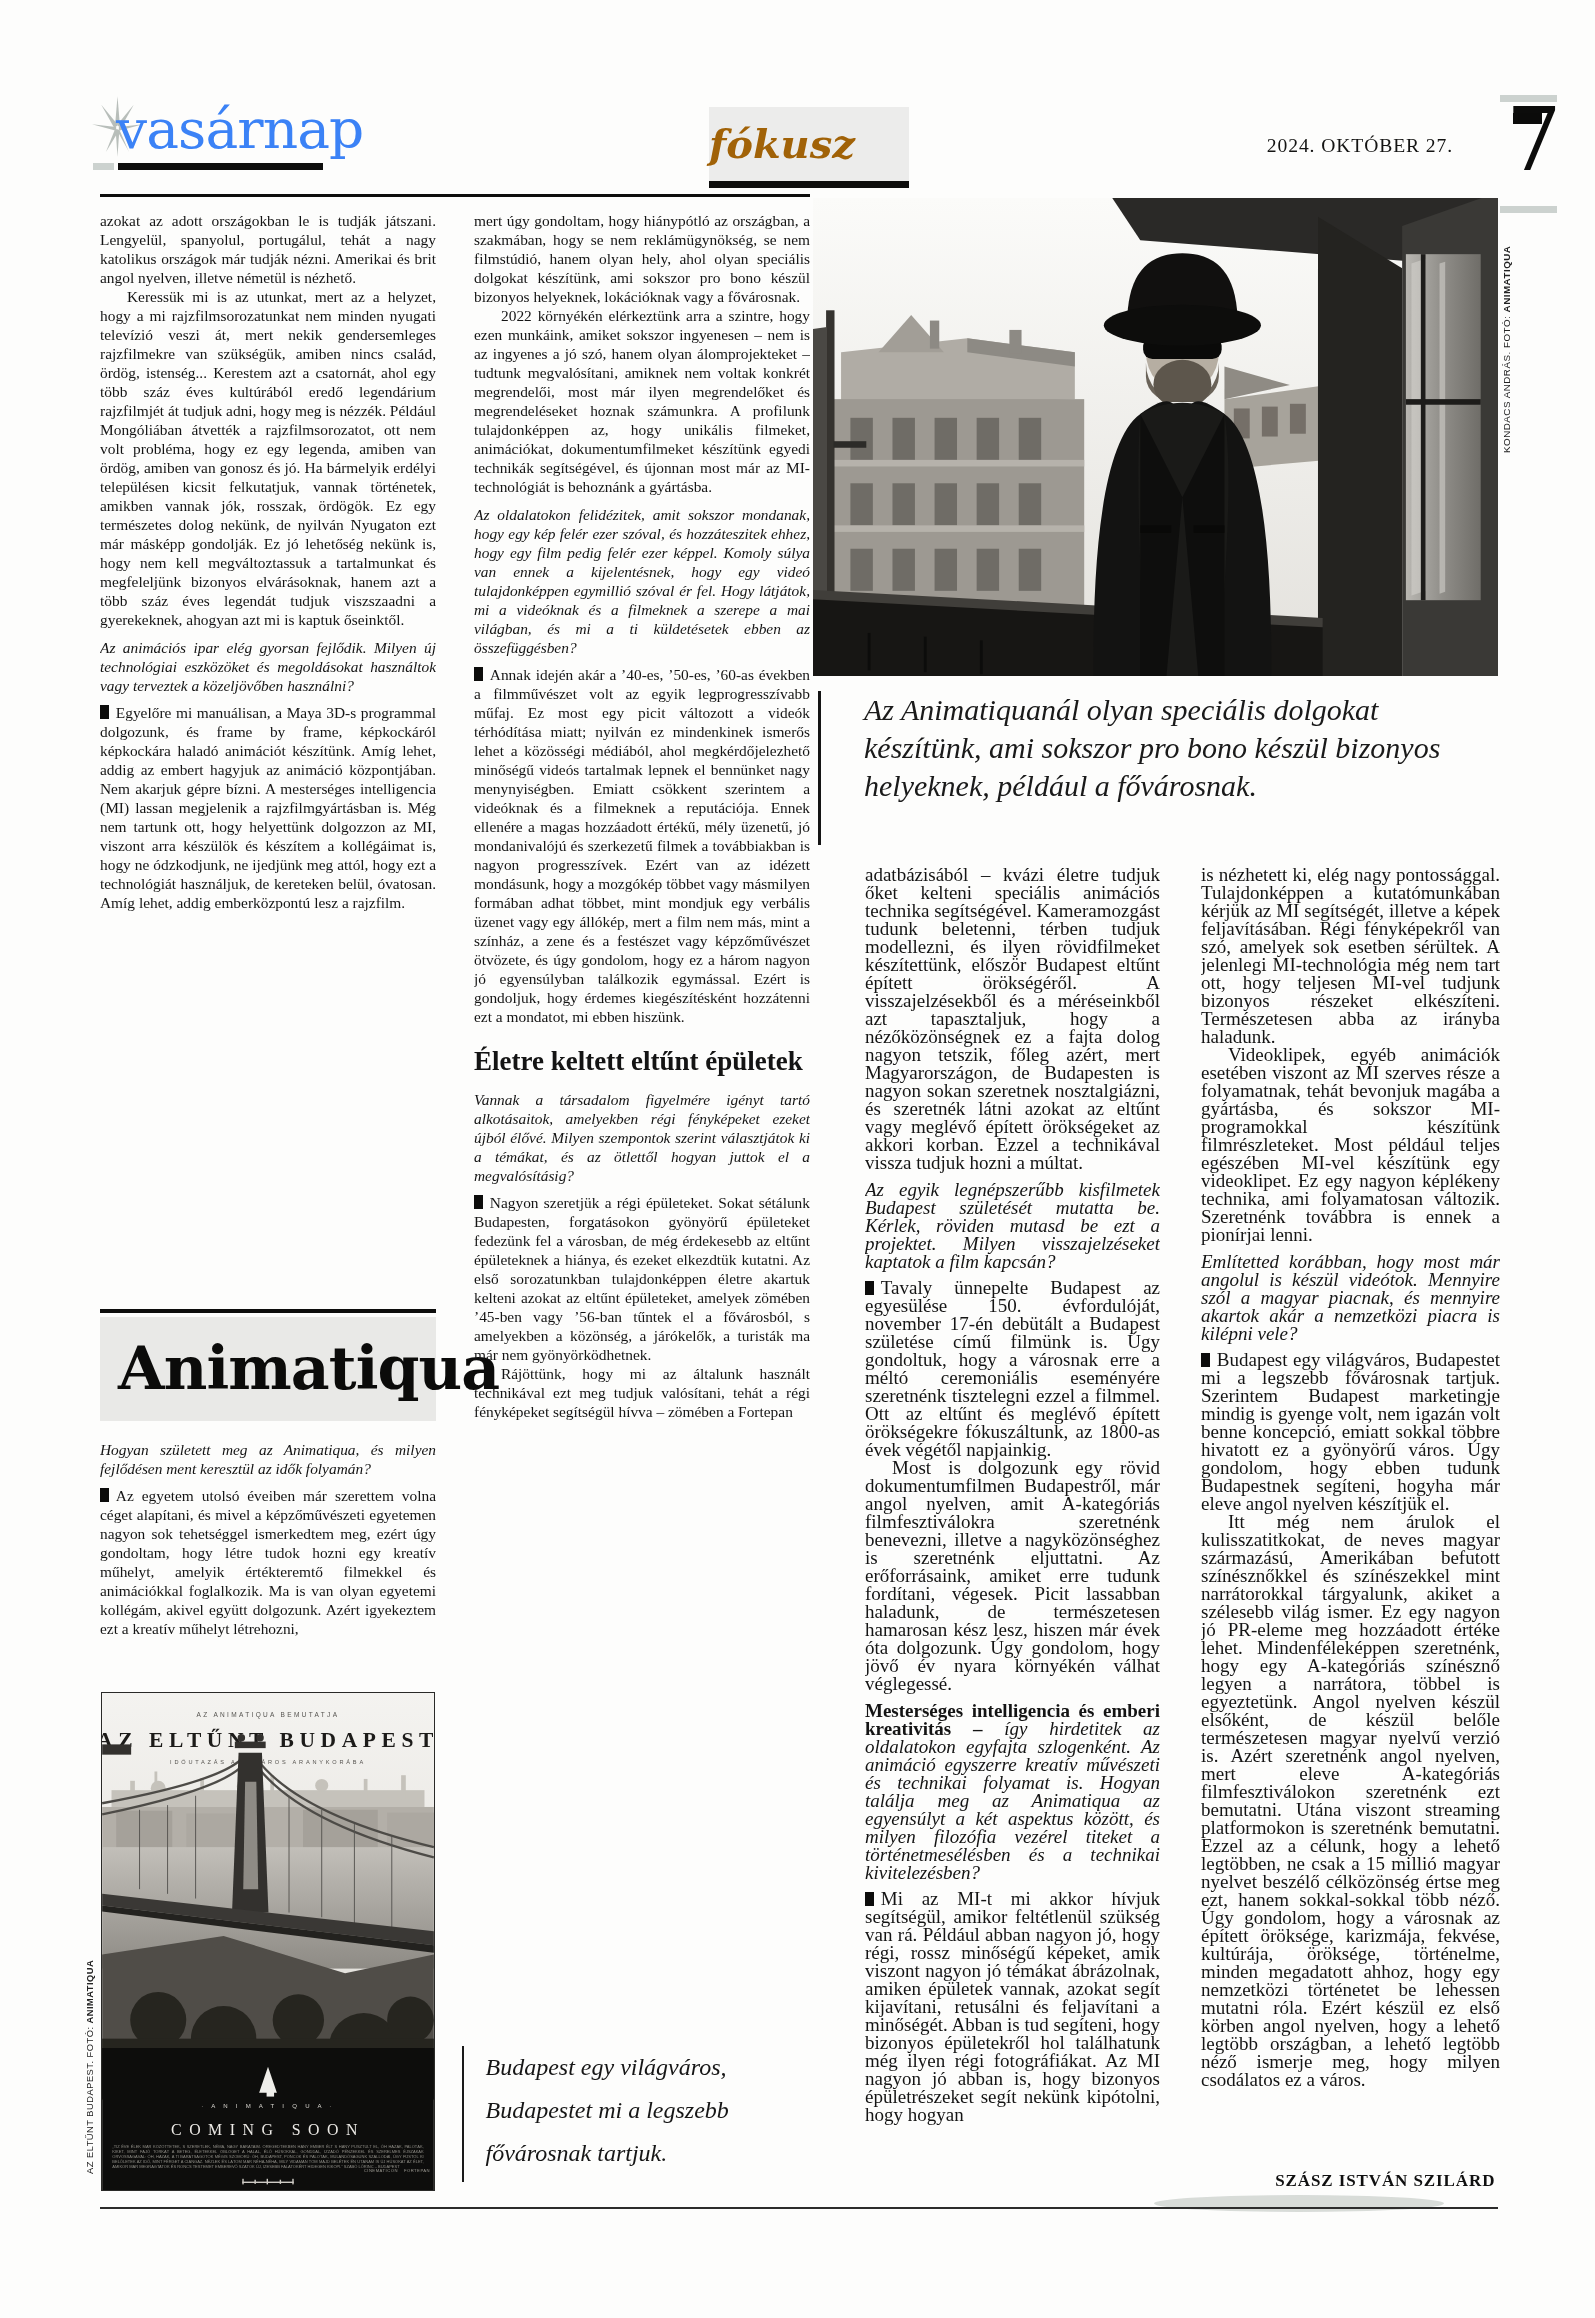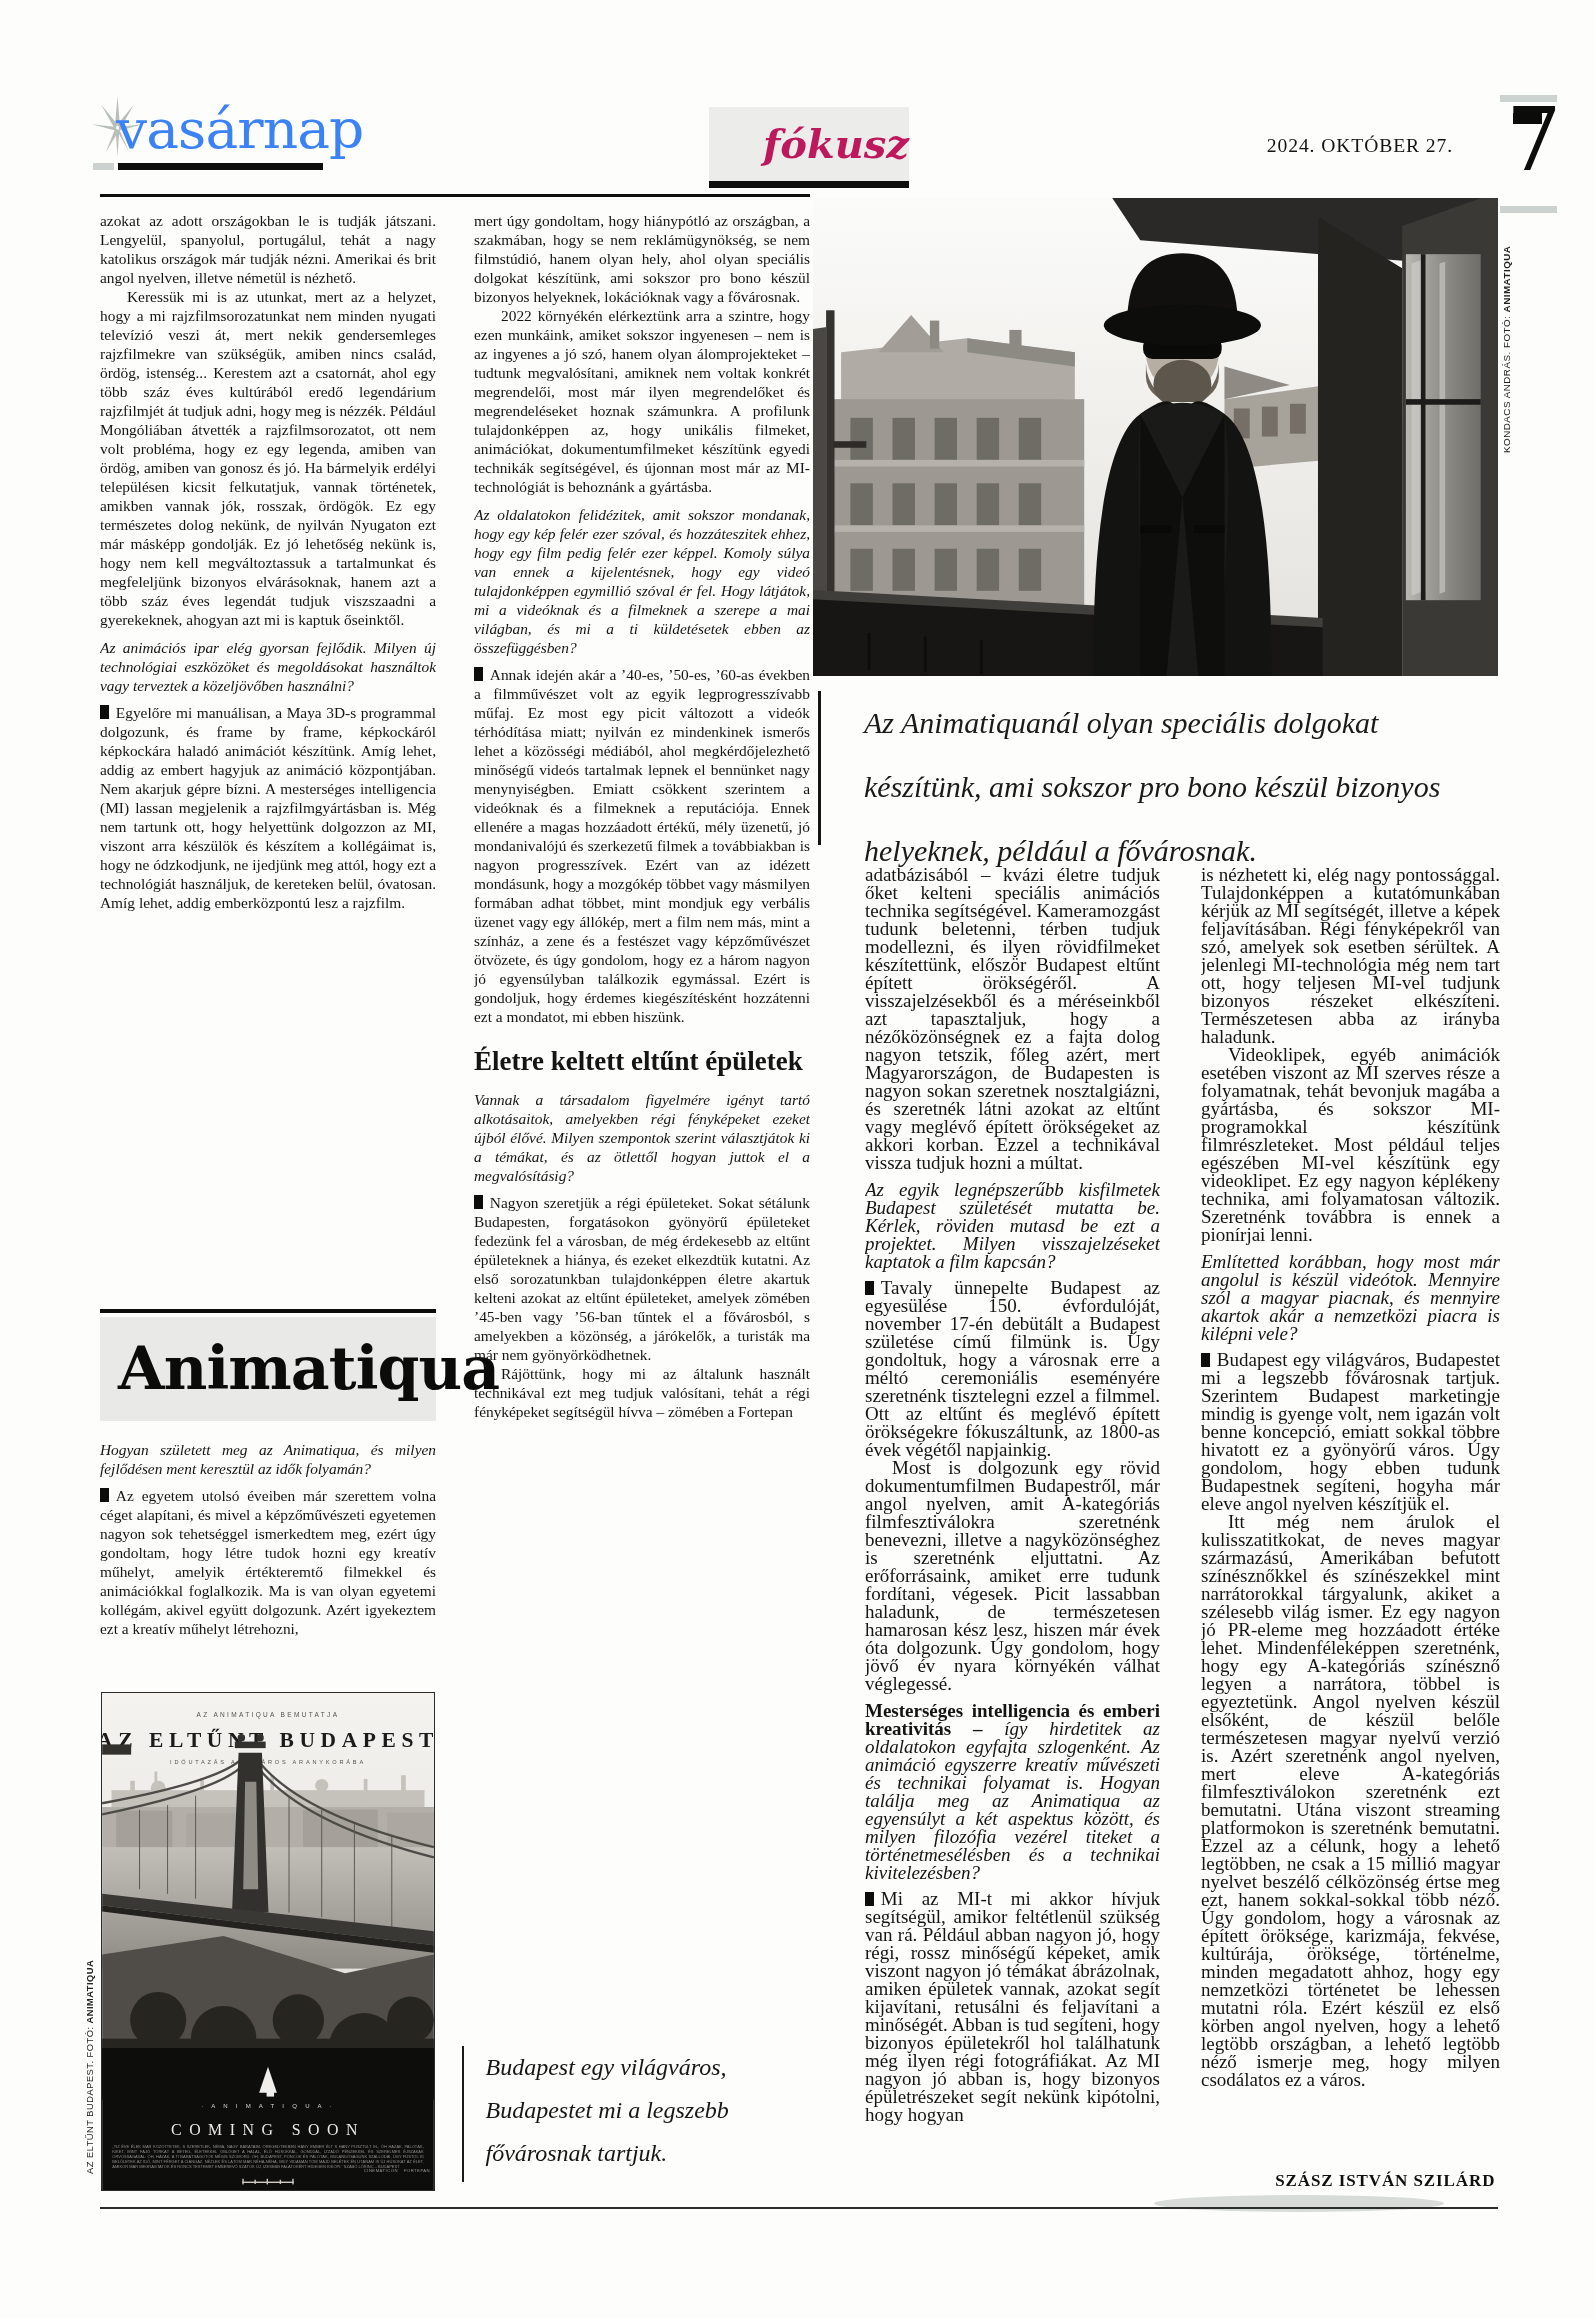--- a/index.html
+++ b/index.html
@@ -4,21 +4,21 @@
 <style>
   html,body{margin:0;padding:0;background:#888;}
   #page{position:relative;width:1595px;height:2319px;background:#fdfdfc;font-family:"Liberation Serif",serif;color:#111;overflow:hidden;}
   
   .masthead{position:absolute;left:99px;top:102px;width:243px;height:70px;}
   .masthead .word{position:absolute;left:17px;top:0;font-family:"DejaVu Serif",serif;font-size:55px;line-height:55px;letter-spacing:-0.9px;color:#3b82f6;}
   .masthead .bar{position:absolute;left:18.7px;top:61px;width:205px;height:6.5px;background:#0e0e0d;}
   .masthead .bar-gray{position:absolute;left:-6.5px;top:61px;width:21.5px;height:6.5px;background:#ccd2cf;}
   .starburst{position:absolute;left:-7.5px;top:-5.6px;width:51px;height:61px;}
   .fokusz{position:absolute;left:709px;top:107px;width:200px;height:80px;background:#ececeb;}
-  .fokusz .txt{position:absolute;left:0;top:3.7px;width:100%;text-align:right;font-size:40px;line-height:65px;font-weight:bold;font-style:italic;font-family:"DejaVu Serif",serif;color:#be185d;}
+  .fokusz .txt{position:absolute;left:0;top:3.7px;width:100%;text-align:left;font-size:40px;line-height:65px;font-weight:bold;font-style:italic;font-family:"DejaVu Serif",serif;color:#a16207;}
   .fokusz .bar{position:absolute;left:0;top:74px;width:100%;height:6.5px;background:#0d0d0c;}
   .dateline{position:absolute;left:1196px;top:135px;width:257px;text-align:right;font-size:19.6px;letter-spacing:0.9px;color:#141413;}
   .pageno{position:absolute;left:1506px;top:92px;width:51px;height:122px;}
   .pageno .n{position:absolute;left:0;top:4.7px;width:100%;text-align:center;font-family:"DejaVu Serif",serif;font-size:87px;line-height:87px;font-weight:400;color:#0c0c0b;}
   .pageno .cap{position:absolute;left:6.5px;top:20.6px;width:29px;height:11.2px;background:#0b0b0a;}
   .tick{position:absolute;width:57px;height:6.5px;background:#ccd2cf;left:1500px;}
   .header-rule{position:absolute;left:100px;top:194px;width:710px;height:3.3px;background:#0d0d0c;}
   
   .bodycol{position:absolute;text-align:justify;font-size:15.4px;line-height:19px;color:#141414;overflow:hidden;}
   .bodycol p{margin:0;}
@@ -30,21 +30,21 @@
   
   .anim-rule{position:absolute;left:100px;top:1309px;width:336px;height:4.2px;background:#0d0d0c;}
   .anim-box{position:absolute;left:100px;top:1317px;width:336px;height:104px;background:#e9e9e7;}
   .anim-box .t{position:absolute;left:18px;top:12px;font-size:60px;line-height:79px;font-weight:bold;font-family:"DejaVu Serif",serif;letter-spacing:-0.9px;color:#0b0b0a;}
   .col1-qa{position:absolute;left:100px;top:1440px;width:336px;height:238px;}
   
   .photo{position:absolute;left:813px;top:198px;width:685px;height:478px;overflow:hidden;}
   .photo-credit{position:absolute;left:1501px;top:299px;height:154px;width:16px;writing-mode:vertical-rl;transform:rotate(180deg);font-family:"Liberation Sans",sans-serif;font-size:9.8px;letter-spacing:0.5px;color:#222;white-space:nowrap;}
   .photo-credit b{font-weight:bold;}
   
-  .pq-top{position:absolute;left:818px;top:691px;width:664px;height:154px;border-left:3.3px solid #151515;padding-left:43px;box-sizing:border-box;font-style:italic;font-size:30px;line-height:64px;color:#1a1a1a;font-family:"Liberation Serif",serif;}
+  .pq-top{position:absolute;left:818px;top:691px;width:664px;height:154px;border-left:3.3px solid #151515;padding-left:43px;box-sizing:border-box;font-style:italic;font-size:30px;line-height:38px;color:#1a1a1a;font-family:"Liberation Serif",serif;}
   .pq-bottom{position:absolute;left:462px;top:2046px;width:355px;height:136px;border-left:2.3px solid #1a1a1a;padding-left:21.5px;box-sizing:border-box;font-style:italic;font-size:24px;line-height:43px;color:#161616;}
   
   .poster{position:absolute;left:101px;top:1692px;width:334px;height:499px;border:0.9px solid #2a2a28;box-sizing:border-box;}
   .poster-credit{position:absolute;left:85px;top:1912px;height:262px;width:14px;writing-mode:vertical-rl;transform:rotate(180deg);font-family:"Liberation Sans",sans-serif;font-size:9.3px;letter-spacing:0.5px;color:#222;white-space:nowrap;}
   
   .byline{position:absolute;left:1201px;top:2171px;width:299px;text-align:right;font-weight:bold;font-size:17px;letter-spacing:0.9px;color:#101010;padding-right:4.7px;box-sizing:border-box;}
   .smudge{position:absolute;left:1154px;top:2195px;width:290px;height:17px;background:#c7cdc9;border-radius:50%;opacity:.7;}
   .bottom-rule{position:absolute;left:100px;top:2207px;width:1398px;height:2.3px;background:#2c2c2b;}
 </style>
 </head>

